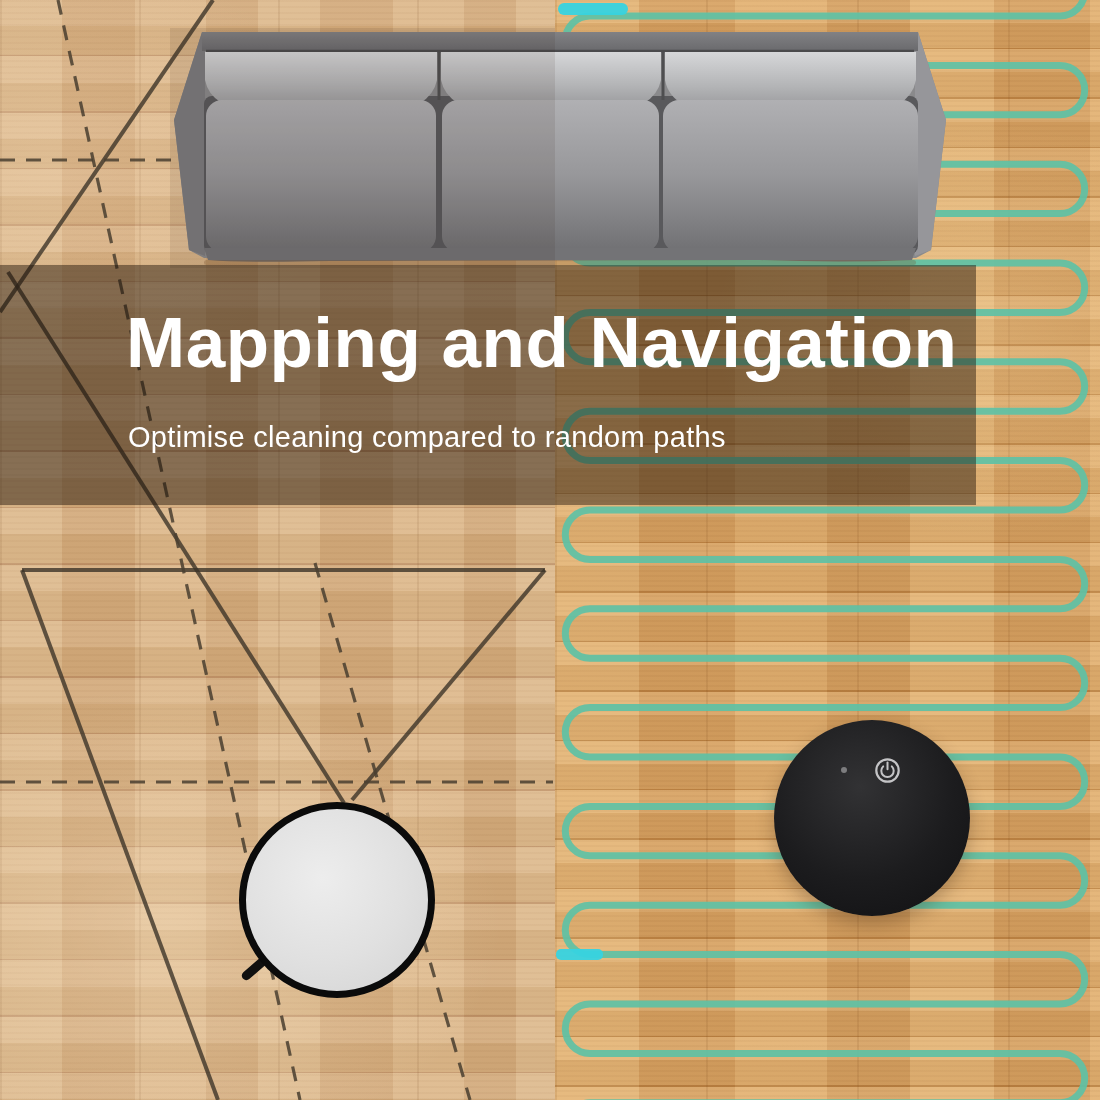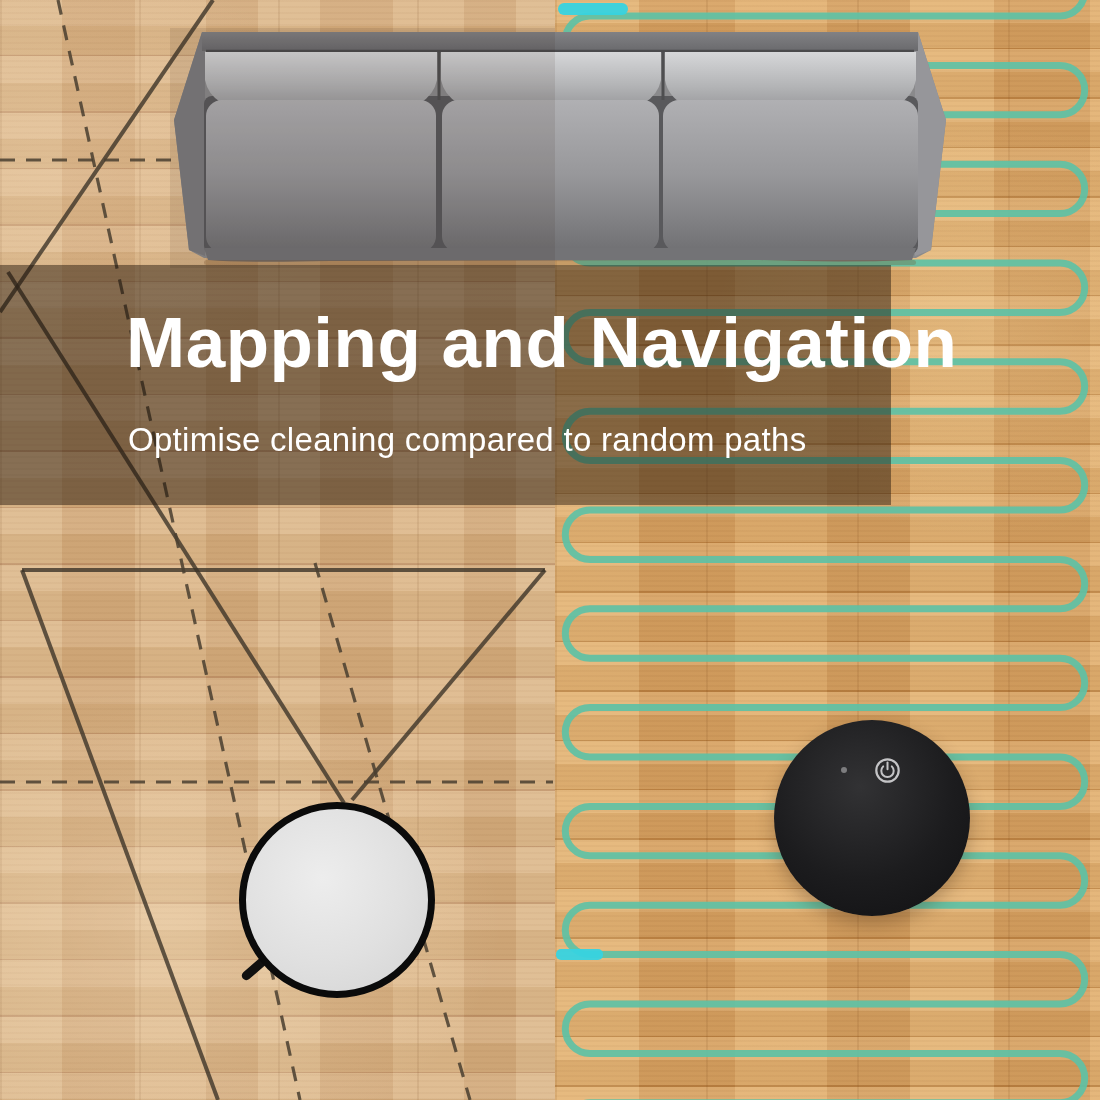--- a/index.html
+++ b/index.html
@@ -26,29 +26,29 @@
     background-image:
       radial-gradient(400px 300px at 80% 30%, rgba(255,230,180,.20), rgba(255,230,180,0) 70%),
       repeating-linear-gradient(90deg, rgba(120,70,25,.12) 0 2px, rgba(120,70,25,0) 2px 151px),
       repeating-linear-gradient(90deg, rgba(255,235,185,.14) 0 84px, rgba(150,90,35,.10) 84px 180px, rgba(255,228,175,.10) 180px 272px, rgba(140,85,35,.10) 272px 355px),
       repeating-linear-gradient(180deg, rgba(120,70,28,.06) 0 2px, rgba(0,0,0,0) 2px 5px),
       repeating-linear-gradient(180deg, #e2b276 0 23px, #d5a162 23px 48px, #bc8344 48px 49.4px);
   }
   svg.layer{position:absolute;left:0;top:0;width:1100px;height:1100px;}
 
   .banner{
-    position:absolute;left:0;top:265px;width:891px;height:240px;
+    position:absolute;left:0;top:265px;width:976px;height:240px;
     background:var(--banner-overlay,rgba(33,21,11,.47));
   }
   .banner-title{
     margin:42px 0 0 126px;font-size:71px;font-weight:bold;letter-spacing:.5px;
     color:var(--text-color,#ffffff);line-height:1;white-space:nowrap;
   }
   .banner-subtitle{
-    margin:45px 0 0 128px;font-size:33px;font-weight:normal;letter-spacing:.3px;
+    margin:45px 0 0 128px;font-size:29px;font-weight:normal;letter-spacing:.3px;
     color:var(--text-color,#ffffff);line-height:1;white-space:nowrap;
   }
 
   .robot-white{
     position:absolute;left:239px;top:802px;width:196px;height:196px;border-radius:50%;
     border:7px solid #0b0b0b;box-sizing:border-box;
     background:radial-gradient(circle at 42% 38%, #ededed 0%, #e0e0e0 55%, #d3d3d3 100%);
   }
   .robot-tail{
     position:absolute;left:238px;top:961px;width:40px;height:9px;border-radius:5px;

